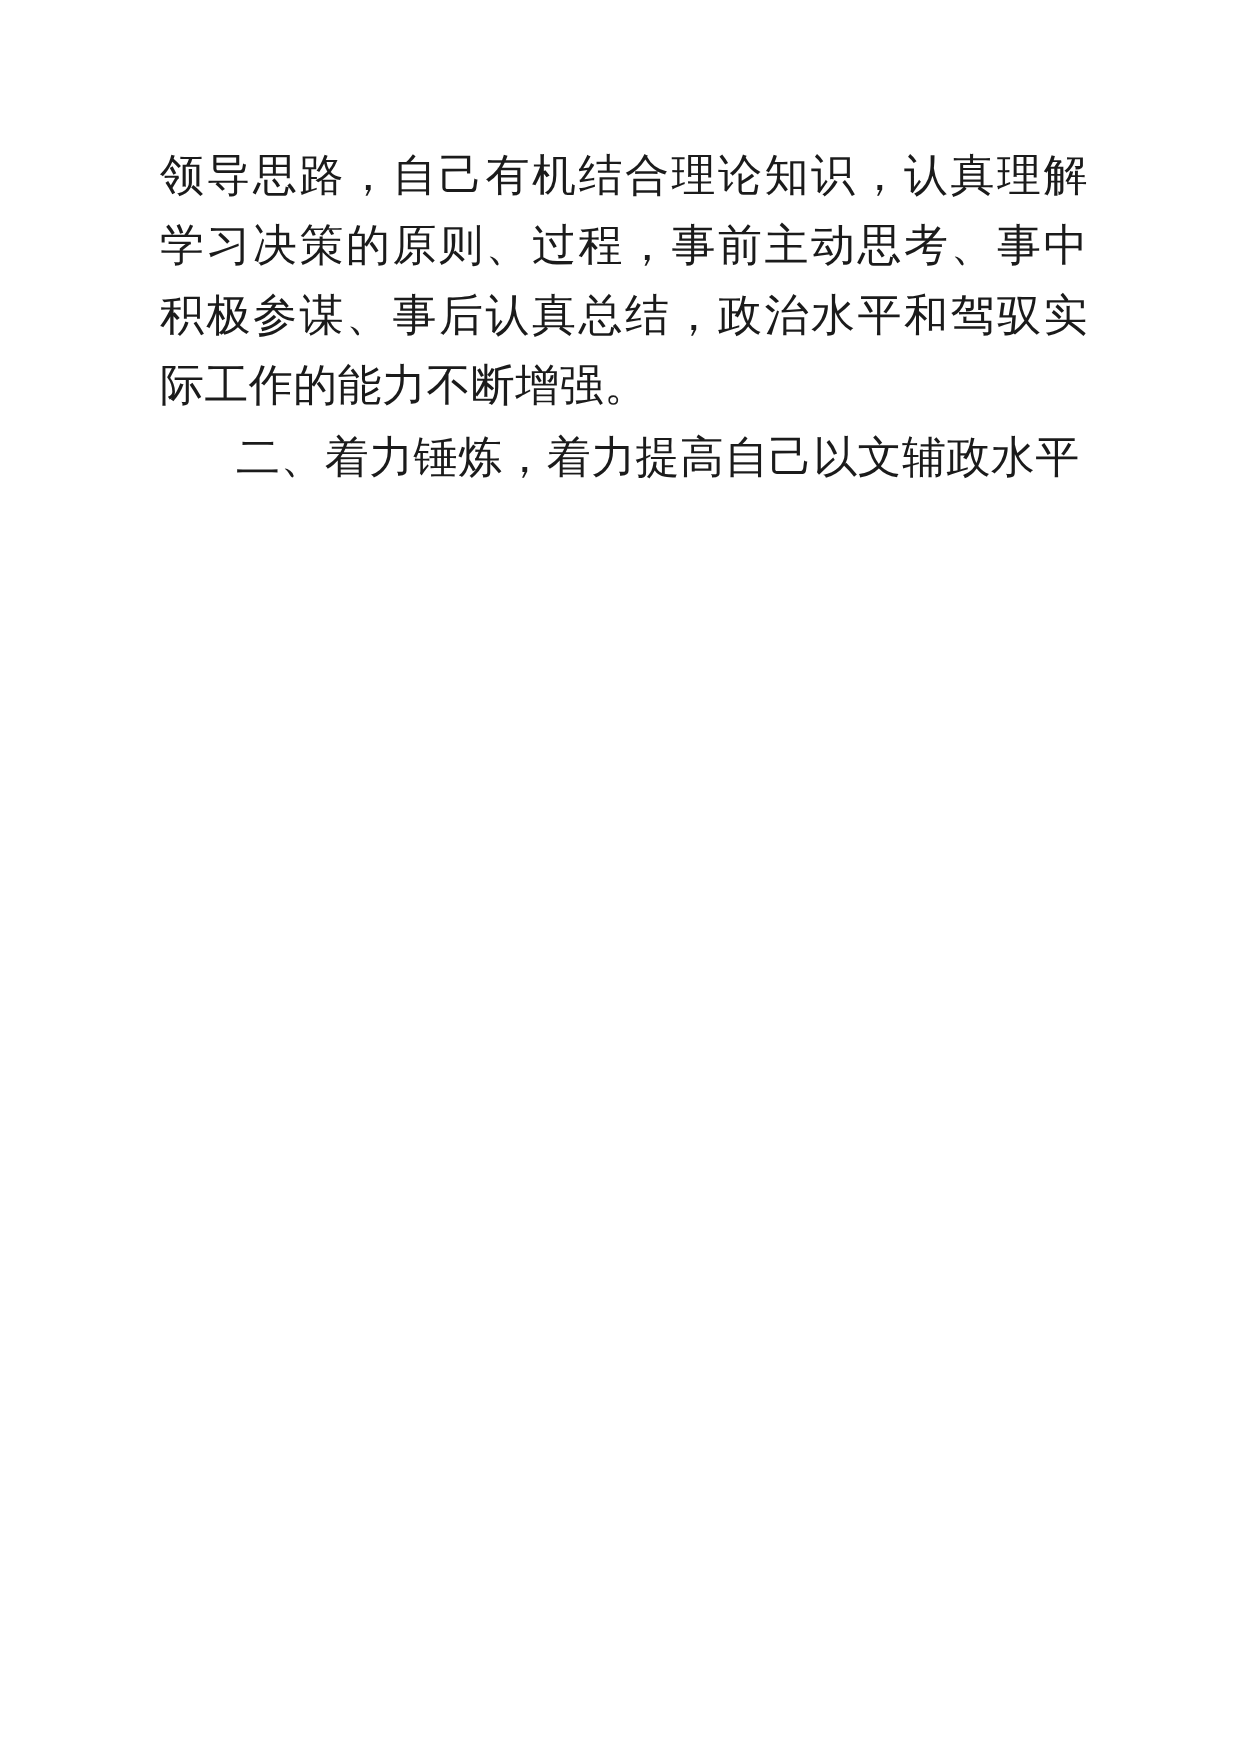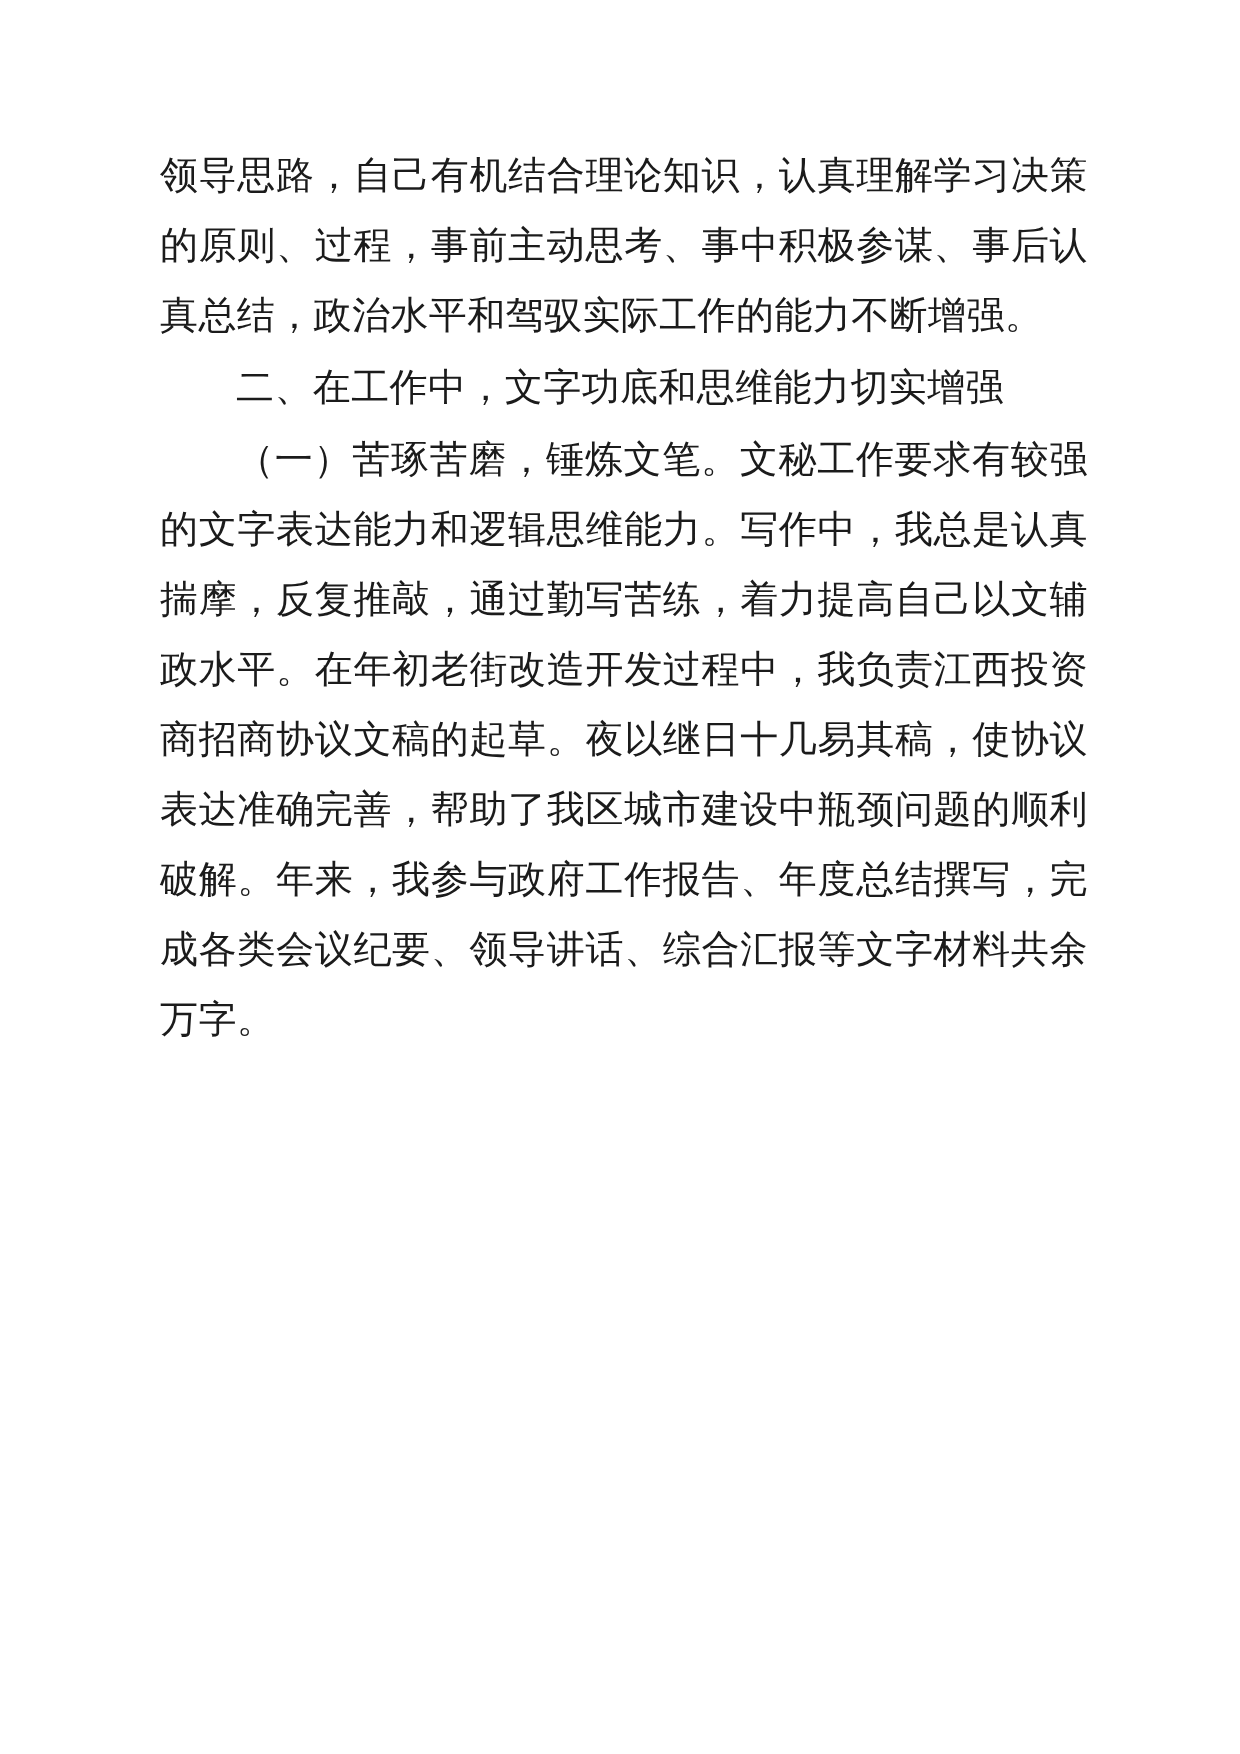--- a/index.html
+++ b/index.html
@@ -16,35 +16,34 @@
     overflow: hidden;
     font-family: "DejaVu Sans", "Liberation Sans", sans-serif;
   }
   .content {
     position: absolute;
     left: 160px;
     top: 140px;
     width: 930px;
   }
   .para {
-    font-size: 38px;
+    font-size: 44px;
     line-height: 70px;
     color: #1b1b1b;
     letter-spacing: 0.4px;
     text-align: justify;
     text-justify: inter-ideograph;
     margin: 0 2px 2px 0;
     font-weight: 500;
   }
   .indent {
     text-indent: 76px;
   }
 </style>
 </head>
 <body>
 
 <div class="page">
   <div class="content">
     <p class="para">领导思路，自己有机结合理论知识，认真理解学习决策的原则、过程，事前主动思考、事中积极参谋、事后认真总结，政治水平和驾驭实际工作的能力不断增强。</p>
-    <p class="para indent">二、在工作中，文字功底和思维能力切实增强</p>
-    <p class="para indent">（一）苦琢苦磨，锤炼文笔。文秘工作要求有较强的文字表达能力和逻辑思维能力。写作中，我总是认真揣摩，反复推敲，通过勤写苦练，着力提高自己以文辅政水平。在年初老街改造开发过程中，我负责江西投资商招商协议文稿的起草。夜以继日十几易其稿，使协议表达准确完善，帮助了我区城市建设中瓶颈问题的顺利破解。年来，我参与政府工作报告、年度总结撰写，完成各类会议纪要、领导讲话、综合汇报等文字材料共余万字。</p>
+    <p class="para indent">二、着力锤炼，着力提高自己以文辅政水平</p>
   </div>
 </div>
 
 </body></html>

